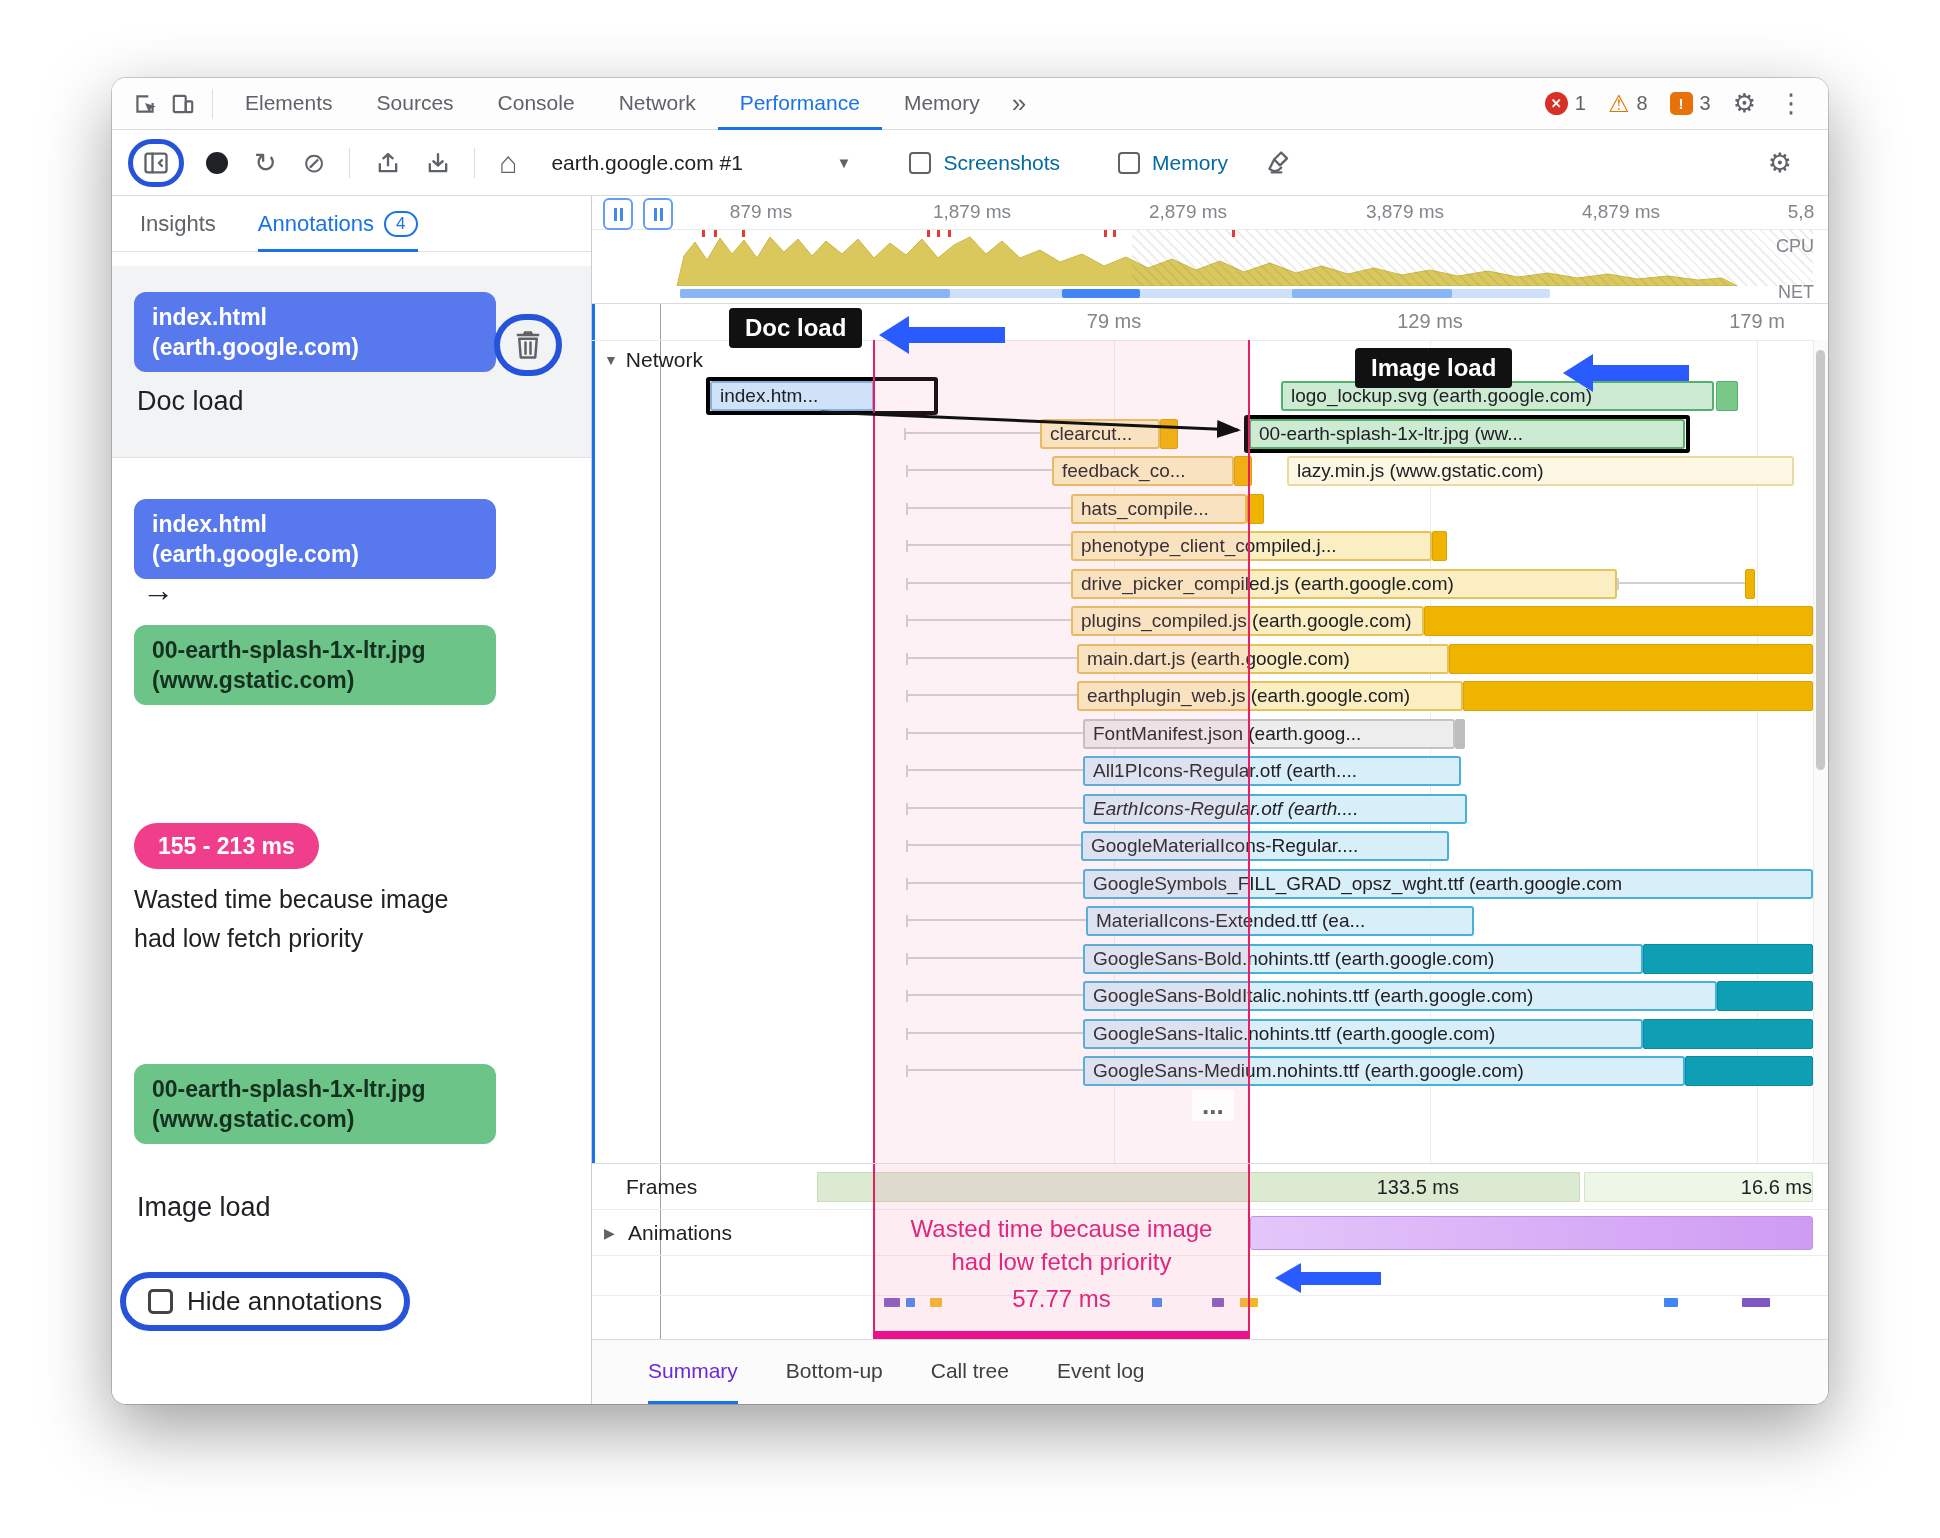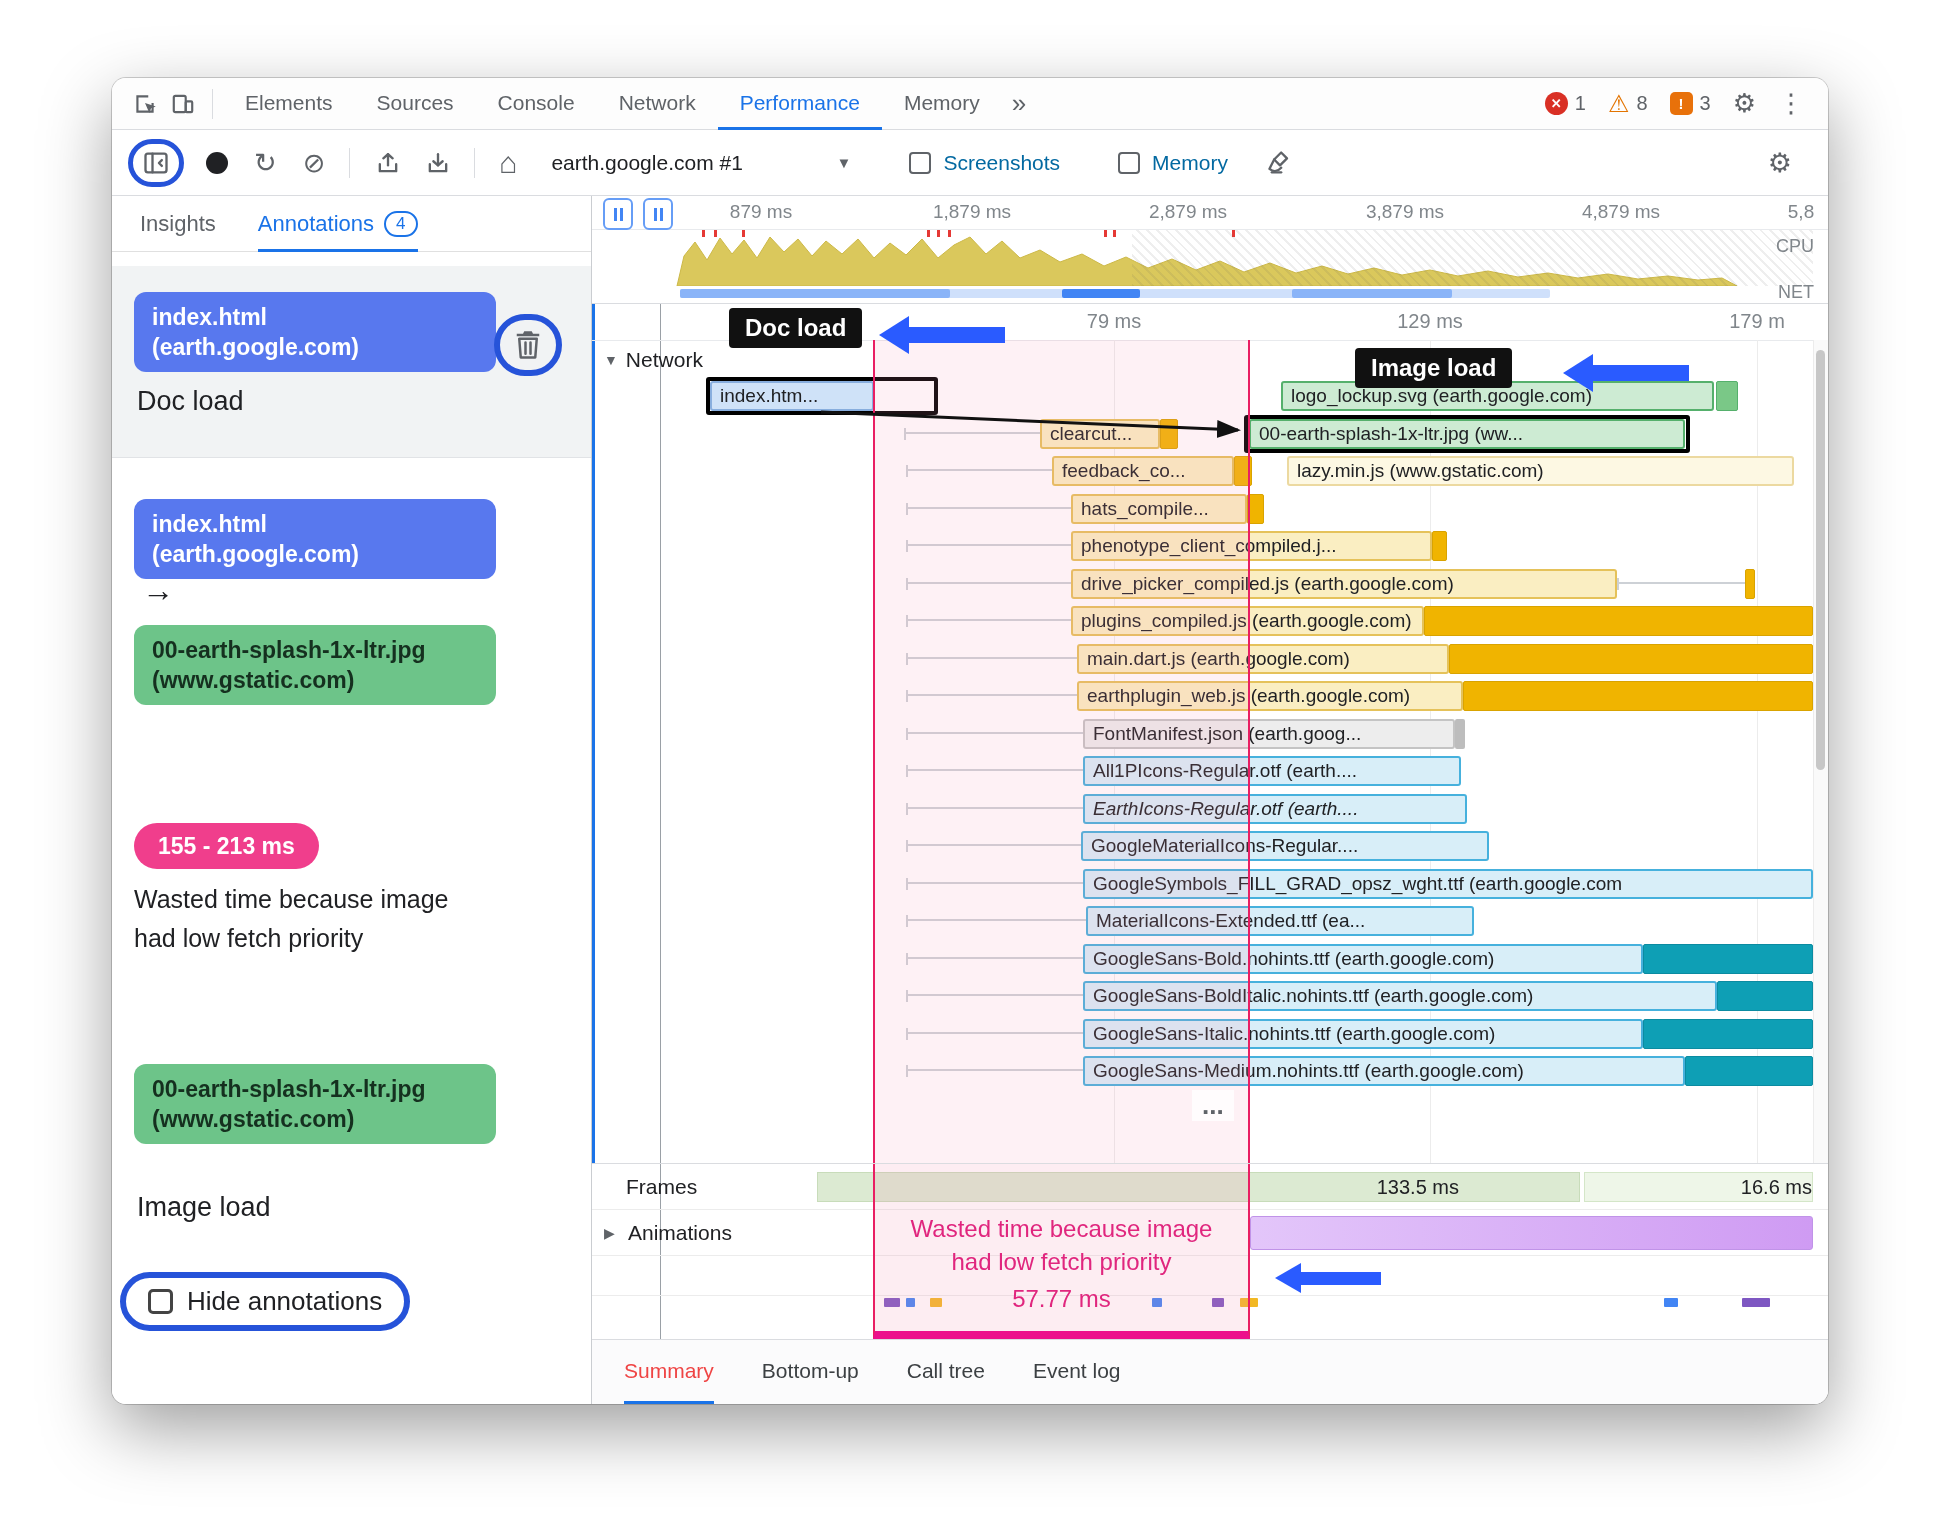--- a/index.html
+++ b/index.html
@@ -138,21 +138,21 @@
   .anim-bar { position:absolute; left:658px; width:563px; top:6px; height:34px; border-radius:3px; background:linear-gradient(90deg,#e3c6fa,#cf9bf3); border:1px solid #c093e8; }
   .trk-navline { position:absolute; left:68px; top:0; bottom:0; width:1px; background:#9aa0a6; }
   .pink-region-tracks { position:absolute; left:281px; width:377px; top:0; bottom:0; background:rgba(244,143,177,.16); border-left:2px solid var(--wasted-pink); border-right:2px solid var(--wasted-pink); border-bottom:8px solid #ec108c; z-index:6; pointer-events:none; }
   .wasted-text { position:absolute; left:281px; width:377px; top:48px; text-align:center; color:#e0267e; font-size:24px; line-height:33px; z-index:7; }
   .wasted-ms { margin-top:4px; }
   .frag { position:absolute; height:9px; top:134px; border-radius:1px; }
 
   
   .summarybar { height:64px; flex:0 0 64px; background:#fbfbfc; display:flex; align-items:center; padding-left:32px; gap:48px; }
   .sum-tab { font-size:21px; color:#3c4043; height:64px; line-height:62px; cursor:pointer; }
-  .sum-tab.active { color:#ef4444; box-shadow:inset 0 -3px 0 #1a73e8; }
+  .sum-tab.active { color:#6d28d9; box-shadow:inset 0 -3px 0 #1a73e8;margin-left:24px; }
 
   svg .st { fill:none; stroke:#5f6368; stroke-width:2; stroke-linecap:round; stroke-linejoin:round; }
   svg .fl { fill:#5f6368; }
 </style>
 </head>
 <body>
 
 <div id="window">
 
 
@@ -408,21 +408,21 @@
             <div class="wf-row" style="top: 452px;">
               <div class="wf-leader" style="left: 314px; width: 177px;"></div>
               <div class="chip font" style="left: 491px; width: 378px;">All1PIcons-Regular.otf (earth....</div>
             </div>
             <div class="wf-row" style="top: 489.5px; font-style: italic;">
               <div class="wf-leader" style="left: 314px; width: 177px;"></div>
               <div class="chip font" style="left: 491px; width: 384px;">EarthIcons-Regular.otf (earth....</div>
             </div>
             <div class="wf-row" style="top: 527px;">
               <div class="wf-leader" style="left: 314px; width: 175px;"></div>
-              <div class="chip font" style="left: 489px; width: 408px;">GoogleMaterialIcons-Regular....</div>
+              <div class="chip font" style="left: 489px; width: 368px;">GoogleMaterialIcons-Regular....</div>
             </div>
             <div class="wf-row" style="top: 564.5px;">
               <div class="wf-leader" style="left: 314px; width: 177px;"></div>
               <div class="chip font" style="left: 491px; width: 730px;">GoogleSymbols_FILL_GRAD_opsz_wght.ttf (earth.google.com</div>
             </div>
             <div class="wf-row" style="top: 602px;">
               <div class="wf-leader" style="left: 314px; width: 180px;"></div>
               <div class="chip font" style="left: 494px; width: 388px;">MaterialIcons-Extended.ttf (ea...</div>
             </div>
             <div class="wf-row" style="top: 639.5px;">

